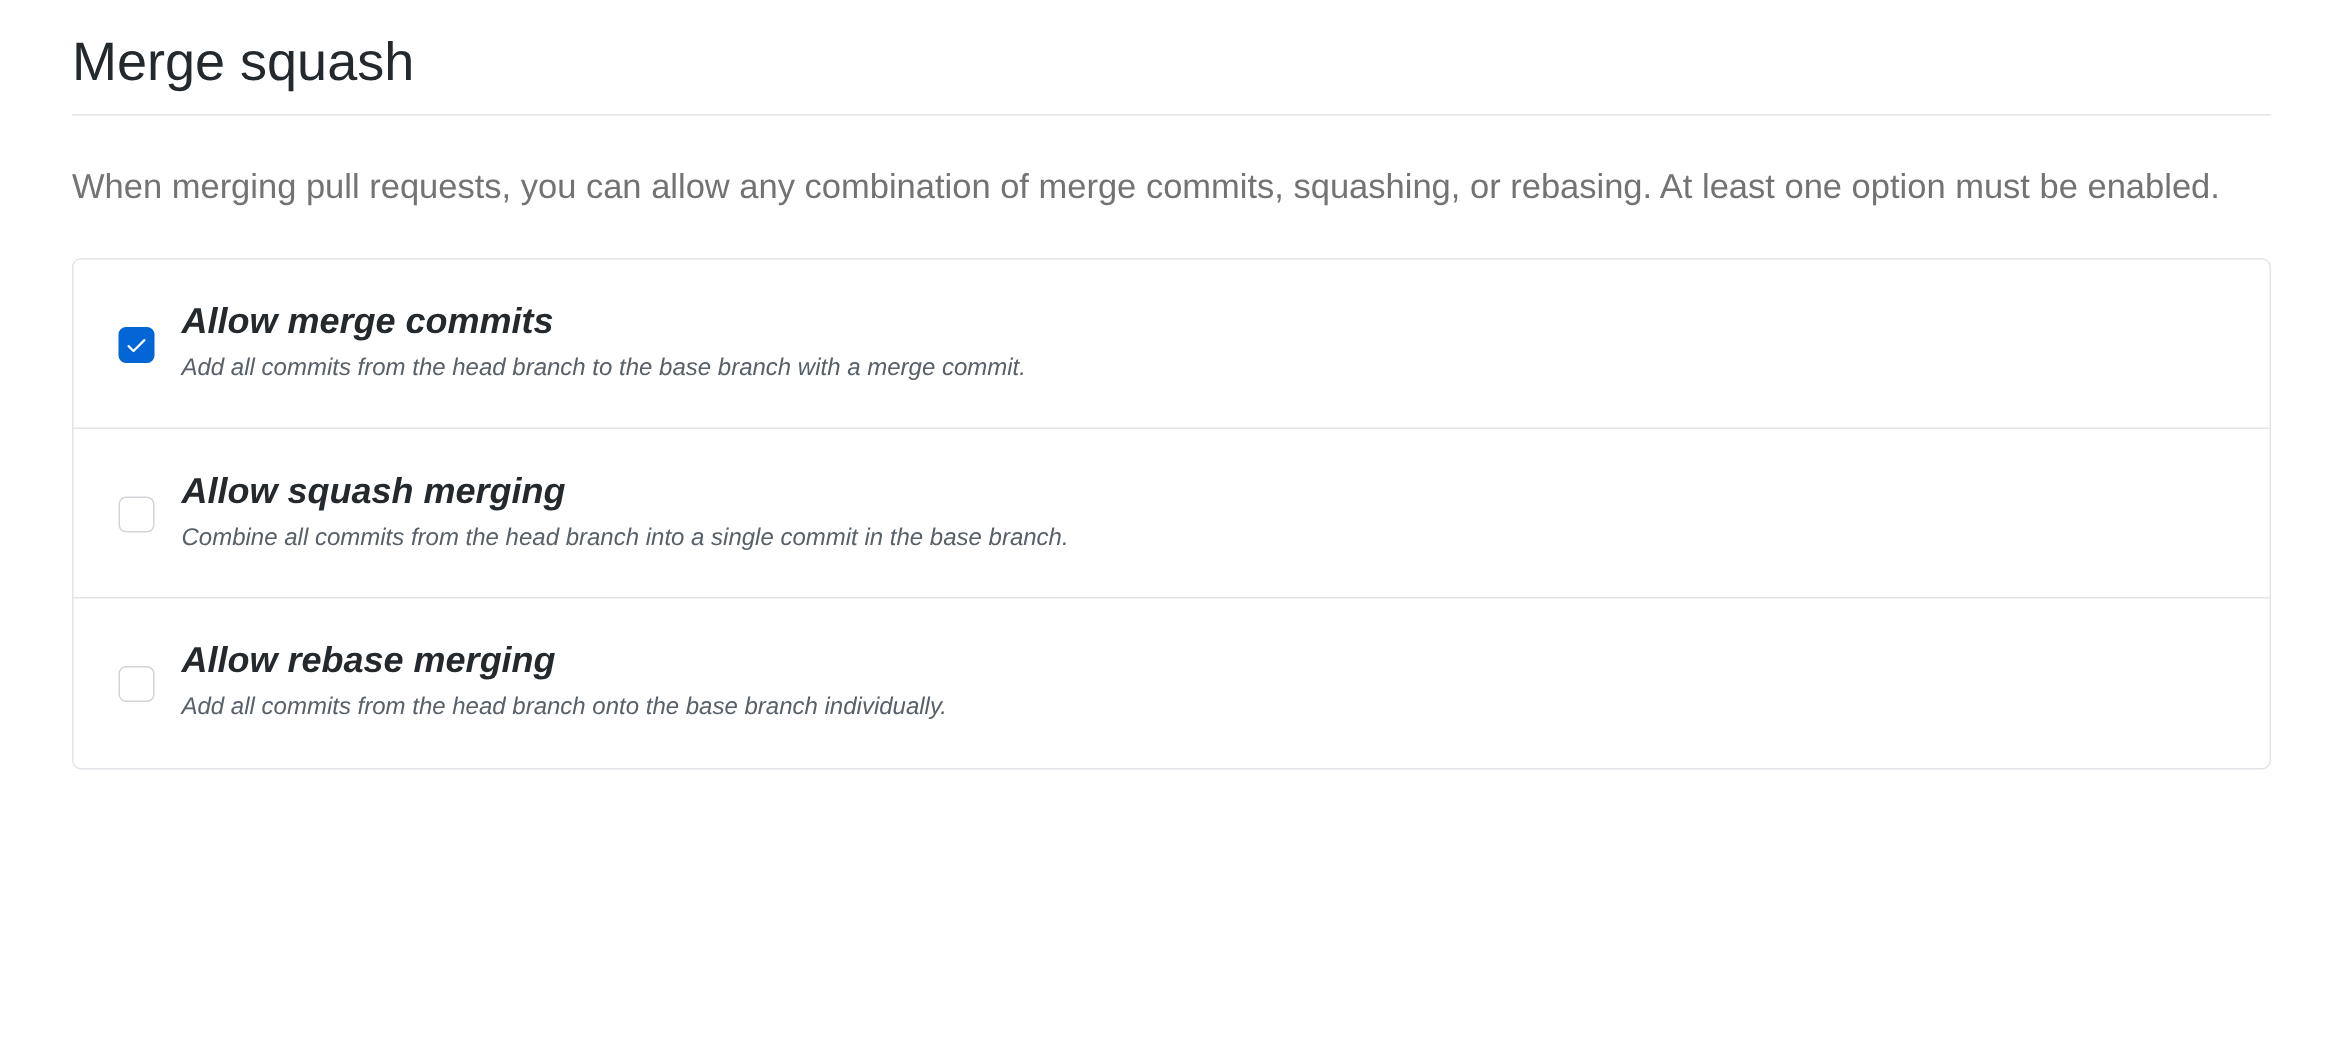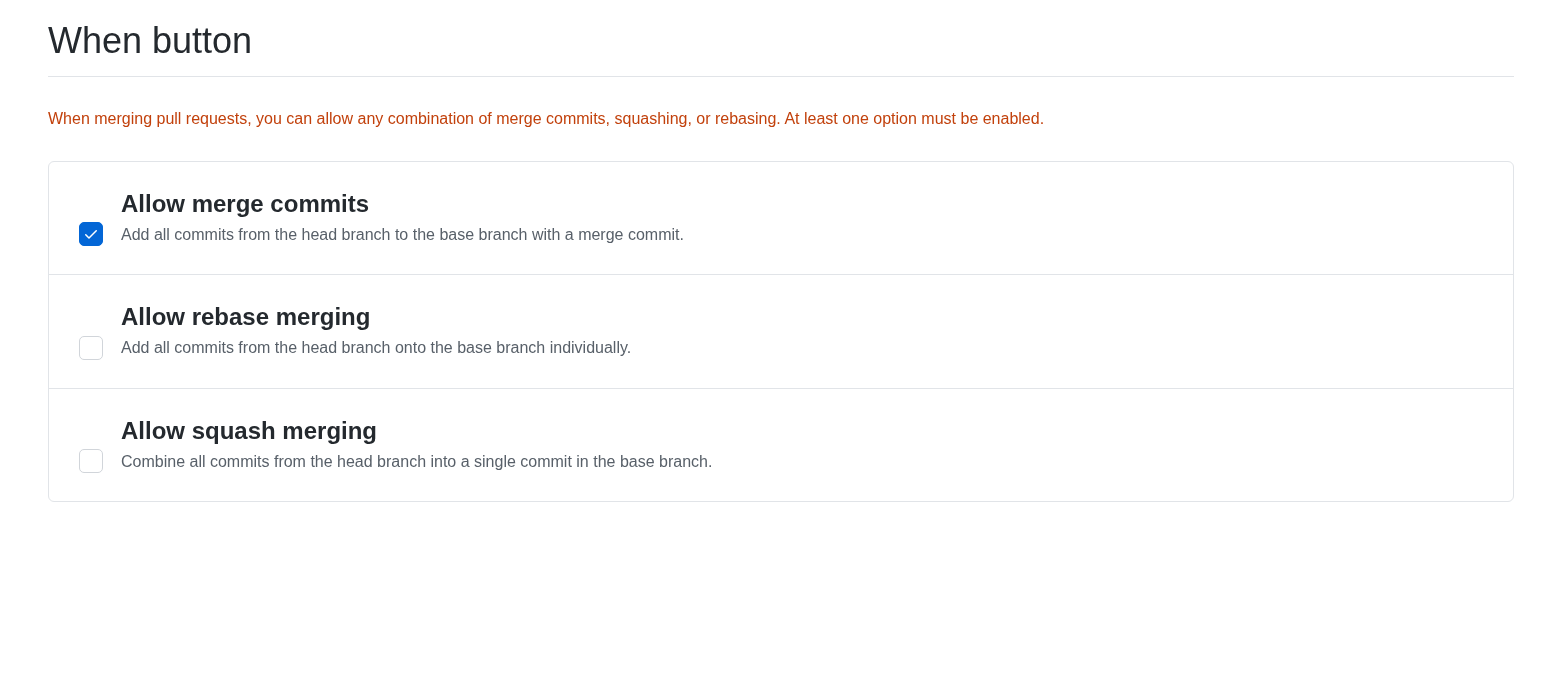--- a/index.html
+++ b/index.html
@@ -16,34 +16,35 @@
     }
     .section-title {
       font-size: 36px;
       font-weight: 400;
       color: #24292e;
       padding-bottom: 14px;
       border-bottom: 1px solid #e1e4e8;
       margin-bottom: 30px;
     }
     .section-description {
-      font-size: 16px;
-      color: #c2410c;
+      font-size: 23px;
+      color: #737373;
       line-height: 1.5;
       margin-bottom: 30px;
     }
     .options-container {
       border: 1px solid #e1e4e8;
       border-radius: 6px;
     }
     .option-row {
       display: flex;
-      align-items: flex-end;
+      align-items: center;
       padding: 28px 30px;
       border-bottom: 1px solid #e1e4e8;
+      font-style: italic;
     }
     .option-row:last-child {
       border-bottom: none;
     }
     .checkbox-wrapper {
       flex-shrink: 0;
       margin-right: 18px;
       margin-top: 2px;
     }
     .checkbox {
@@ -79,21 +80,21 @@
     }
     .option-description {
       font-size: 16px;
       color: #586069;
       line-height: 1.4;
     }
   </style>
 </head>
 <body>
 
-<h2 class="section-title">When button</h2>
+<h2 class="section-title">Merge squash</h2>
 
 <p class="section-description">When merging pull requests, you can allow any combination of merge commits, squashing, or rebasing. At least one option must be enabled.</p>
 
 <div class="options-container">
 
   <div class="option-row">
     <div class="checkbox-wrapper">
       <div class="checkbox checked">
         <svg viewBox="0 0 16 16">
             <path d="M13.78 4.22a.75.75 0 010 1.06l-7.25 7.25a.75.75 0 01-1.06 0L2.22 9.28a.75.75 0 011.06-1.06L6 10.94l6.72-6.72a.75.75 0 011.06 0z"></path>
@@ -104,28 +105,28 @@
       <div class="option-title">Allow merge commits</div>
       <div class="option-description">Add all commits from the head branch to the base branch with a merge commit.</div>
     </div>
   </div>
 
   <div class="option-row">
     <div class="checkbox-wrapper">
       <div class="checkbox unchecked"></div>
     </div>
     <div class="option-content">
-      <div class="option-title">Allow rebase merging</div>
-      <div class="option-description">Add all commits from the head branch onto the base branch individually.</div>
+      <div class="option-title">Allow squash merging</div>
+      <div class="option-description">Combine all commits from the head branch into a single commit in the base branch.</div>
     </div>
   </div>
 
   <div class="option-row">
     <div class="checkbox-wrapper">
       <div class="checkbox unchecked"></div>
     </div>
     <div class="option-content">
-      <div class="option-title">Allow squash merging</div>
-      <div class="option-description">Combine all commits from the head branch into a single commit in the base branch.</div>
+      <div class="option-title">Allow rebase merging</div>
+      <div class="option-description">Add all commits from the head branch onto the base branch individually.</div>
     </div>
   </div>
 
 </div>
 
 </body></html>

